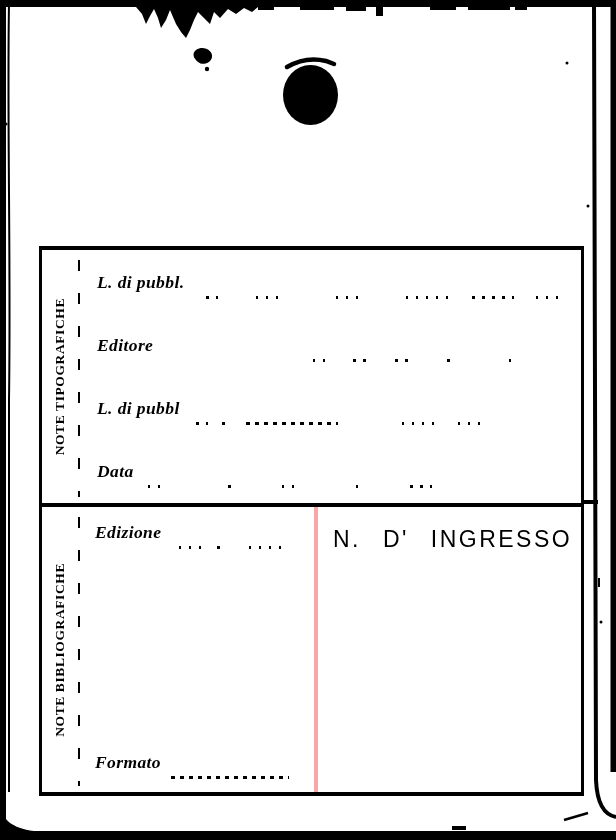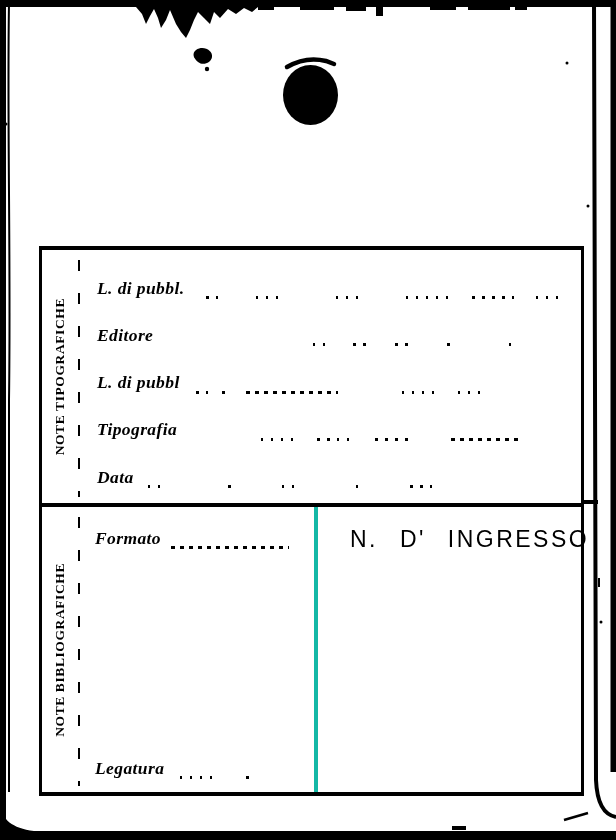--- a/index.html
+++ b/index.html
@@ -24,34 +24,34 @@
     font-family:"Liberation Serif",serif;font-weight:700;
     font-size:13.5px;letter-spacing:0.6px;white-space:nowrap;
   }
   .dash-sep{
     width:2px;flex:0 0 auto;margin:10px 0 6px 0;
     background:repeating-linear-gradient(180deg,#000 0 11px,transparent 11px 33px);
   }
   .fields{flex:1;display:flex;flex-direction:column;box-sizing:border-box;}
   #box-tipografiche .fields{padding:22px 8px 10px 17px;justify-content:space-between;}
   #box-bibliografiche .fields{padding:15px 4px 8px 15px;justify-content:space-between;}
-  .frow{display:flex;height:32px;align-items:center;}
+  .frow{display:flex;height:32px;align-items:flex-start;}
   .flabel{
     font-family:"Liberation Serif",serif;font-style:italic;font-weight:700;
     font-size:17.5px;letter-spacing:0.4px;white-space:nowrap;flex:0 0 auto;
   }
   .dots{
     height:3px;flex:0 0 auto;align-self:flex-end;margin-bottom:5px;
     background:repeating-linear-gradient(90deg,#000 0 2.5px,transparent 2.5px 10px);
   }
   .dots.dense{background:repeating-linear-gradient(90deg,#000 0 4px,transparent 4px 9px);}
   
   .cell-right{
-    flex:1;border-left:4px solid #14b8a6;box-sizing:border-box;
-    padding:19px 0 0 32px;
+    flex:1;border-left:4px solid #fca5a5;box-sizing:border-box;
+    padding:19px 0 0 15px;
   }
   .ingresso-label{
     font-family:"Liberation Sans",sans-serif;font-size:23px;
     letter-spacing:2.5px;word-spacing:13px;white-space:nowrap;
   }
 </style>
 </head>
 <body>
 
 <div id="page">
@@ -129,52 +129,46 @@
       </div>
       <div class="frow">
         <span class="flabel">L. di pubbl</span>
         <span class="dots" style="margin-left:16px;width:12px"></span>
         <span class="dots" style="margin-left:14px;width:10px"></span>
         <span class="dots dense" style="margin-left:14px;width:92px"></span>
         <span class="dots" style="margin-left:64px;width:32px"></span>
         <span class="dots" style="margin-left:24px;width:30px"></span>
       </div>
       <div class="frow">
-        <span class="flabel">Tipografia</span>
-        <span class="dots" style="margin-left:84px;width:36px"></span>
-        <span class="dots" style="margin-left:20px;width:36px"></span>
-        <span class="dots" style="margin-left:22px;width:36px"></span>
-        <span class="dots dense" style="margin-left:40px;width:70px"></span>
-      </div>
-      <div class="frow">
         <span class="flabel">Data</span>
         <span class="dots" style="margin-left:14px;width:16px"></span>
         <span class="dots" style="margin-left:64px;width:10px"></span>
         <span class="dots" style="margin-left:44px;width:16px"></span>
         <span class="dots" style="margin-left:58px;width:10px"></span>
         <span class="dots" style="margin-left:44px;width:28px"></span>
       </div>
     </div>
   </div>
 
   <div class="notes-box" id="box-bibliografiche">
     <div class="cell-left">
       <div class="title-col">
         <span class="vtitle">NOTE BIBLIOGRAFICHE</span>
       </div>
       <div class="dash-sep"></div>
       <div class="fields">
         <div class="frow">
+          <span class="flabel">Edizione</span>
+          <span class="dots" style="margin-left:18px;width:22px"></span>
+          <span class="dots" style="margin-left:16px;width:10px"></span>
+          <span class="dots" style="margin-left:22px;width:36px"></span>
+        </div>
+        <div class="frow">
           <span class="flabel">Formato</span>
           <span class="dots dense" style="margin-left:10px;width:118px"></span>
-        </div>
-        <div class="frow">
-          <span class="flabel">Legatura</span>
-          <span class="dots" style="margin-left:16px;width:34px"></span>
-          <span class="dots" style="margin-left:32px;width:8px"></span>
         </div>
       </div>
     </div>
     <div class="cell-right">
       <span class="ingresso-label">N. D' INGRESSO</span>
     </div>
   </div>
 
 </div>
 

